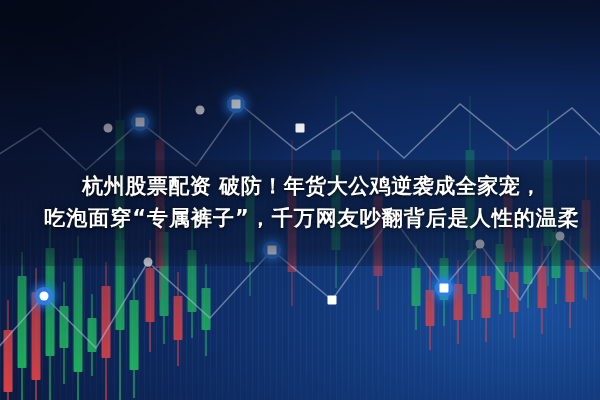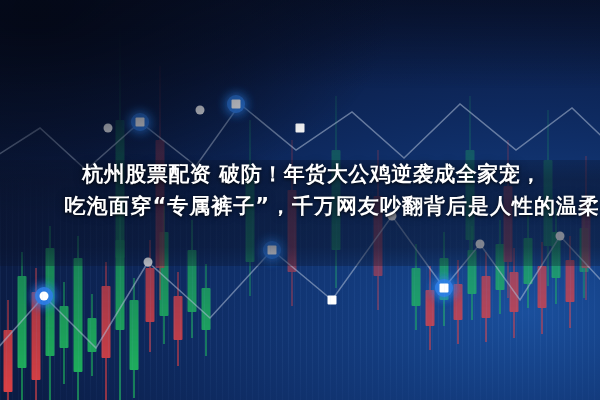--- a/index.html
+++ b/index.html
@@ -33,33 +33,33 @@
     opacity:.85;
   }
   .svg-layer{position:absolute;inset:0;width:600px;height:400px;}
   
   .text-band{
     position:absolute;left:0;right:0;top:160px;height:106px;
     background:linear-gradient(180deg, rgba(10,18,40,.30) 0%, rgba(10,18,40,.52) 18%, rgba(10,18,40,.52) 82%, rgba(10,18,40,.30) 100%);
   }
   
   .headline{
-    position:absolute;left:0;right:0;top:158px;
+    position:absolute;left:0;right:0;top:170px;
     text-align:center;
     color:#ffffff;
     font-weight:700;
     font-size:21px;
     line-height:32px;
     letter-spacing:.5px;
     white-space:nowrap;
     text-shadow:0 1px 3px rgba(0,0,0,.75), 0 0 10px rgba(0,0,0,.45);
     padding-left:24px;
   }
   .headline .ln{display:block;}
-  .headline .ln2{letter-spacing:1px;text-align:right;}
+  .headline .ln2{letter-spacing:1px;}
 </style>
 </head>
 <body>
 
 <div id="stage">
 
   <div class="bg-base"></div>
 
   <svg class="svg-layer" viewBox="0 0 600 400" preserveAspectRatio="none" aria-hidden="true">
     <defs>

